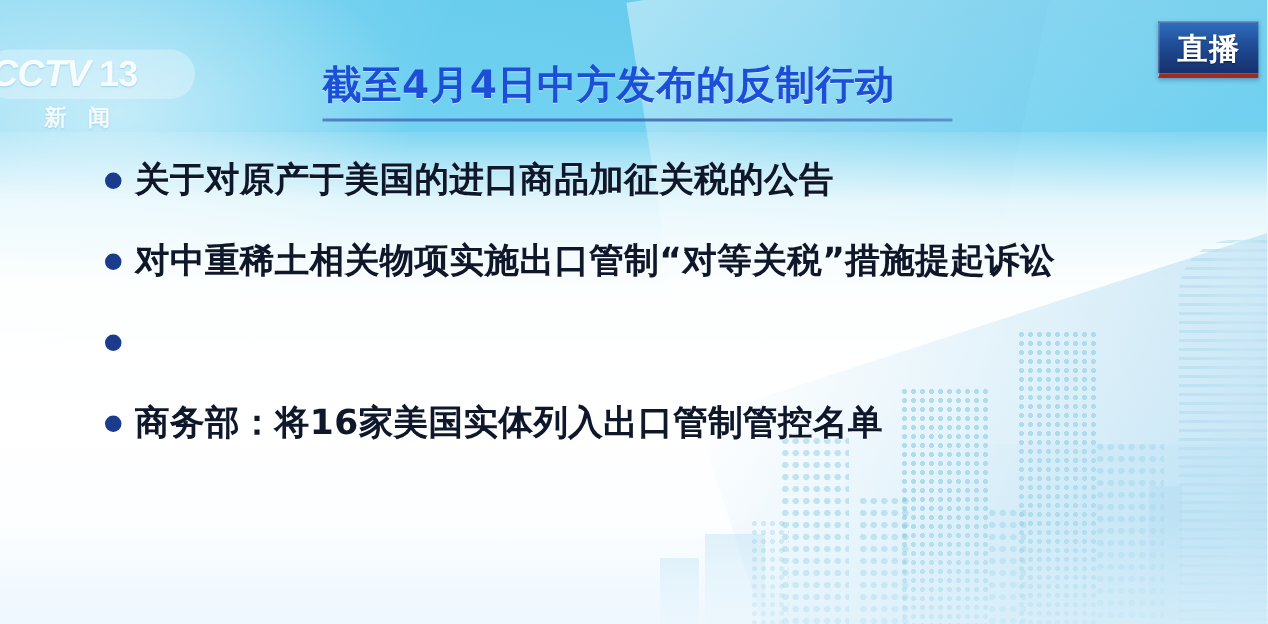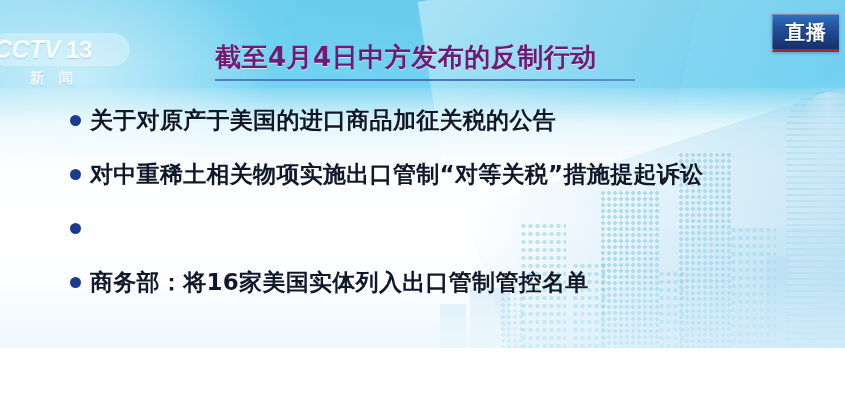--- a/index.html
+++ b/index.html
@@ -3,21 +3,21 @@
 <meta charset="utf-8">
 <style>
   html, body {
     margin: 0;
     padding: 0;
     background: #ffffff;
   }
   #screen {
     position: relative;
     width: 845px;
-    height: 348px;
+    height: 416px;
     overflow: hidden;
     font-family: "Liberation Sans", "DejaVu Sans", sans-serif;
     background: #f2fbfe;
   }
 
   
   .bg-base {
     position: absolute;
     inset: 0;
     background: linear-gradient(180deg,
@@ -209,21 +209,21 @@
     position: absolute;
     left: 215px;
     top: 40px;
     width: 430px;
   }
   .headline {
     font-family: "DejaVu Sans", "Liberation Sans", sans-serif;
     font-size: 26px;
     font-weight: bold;
     letter-spacing: 0.5px;
-    color: #701a75;
+    color: #1d4ed8;
     line-height: 34px;
     white-space: nowrap;
     text-shadow: 0 1px 0 rgba(255,255,255,0.55);
   }
   .headline-rule {
     margin-top: 5px;
     height: 2px;
     width: 420px;
     background: linear-gradient(90deg, #4b6fc0, #3f61b4 60%, #5b82c9);
     opacity: 0.85;

